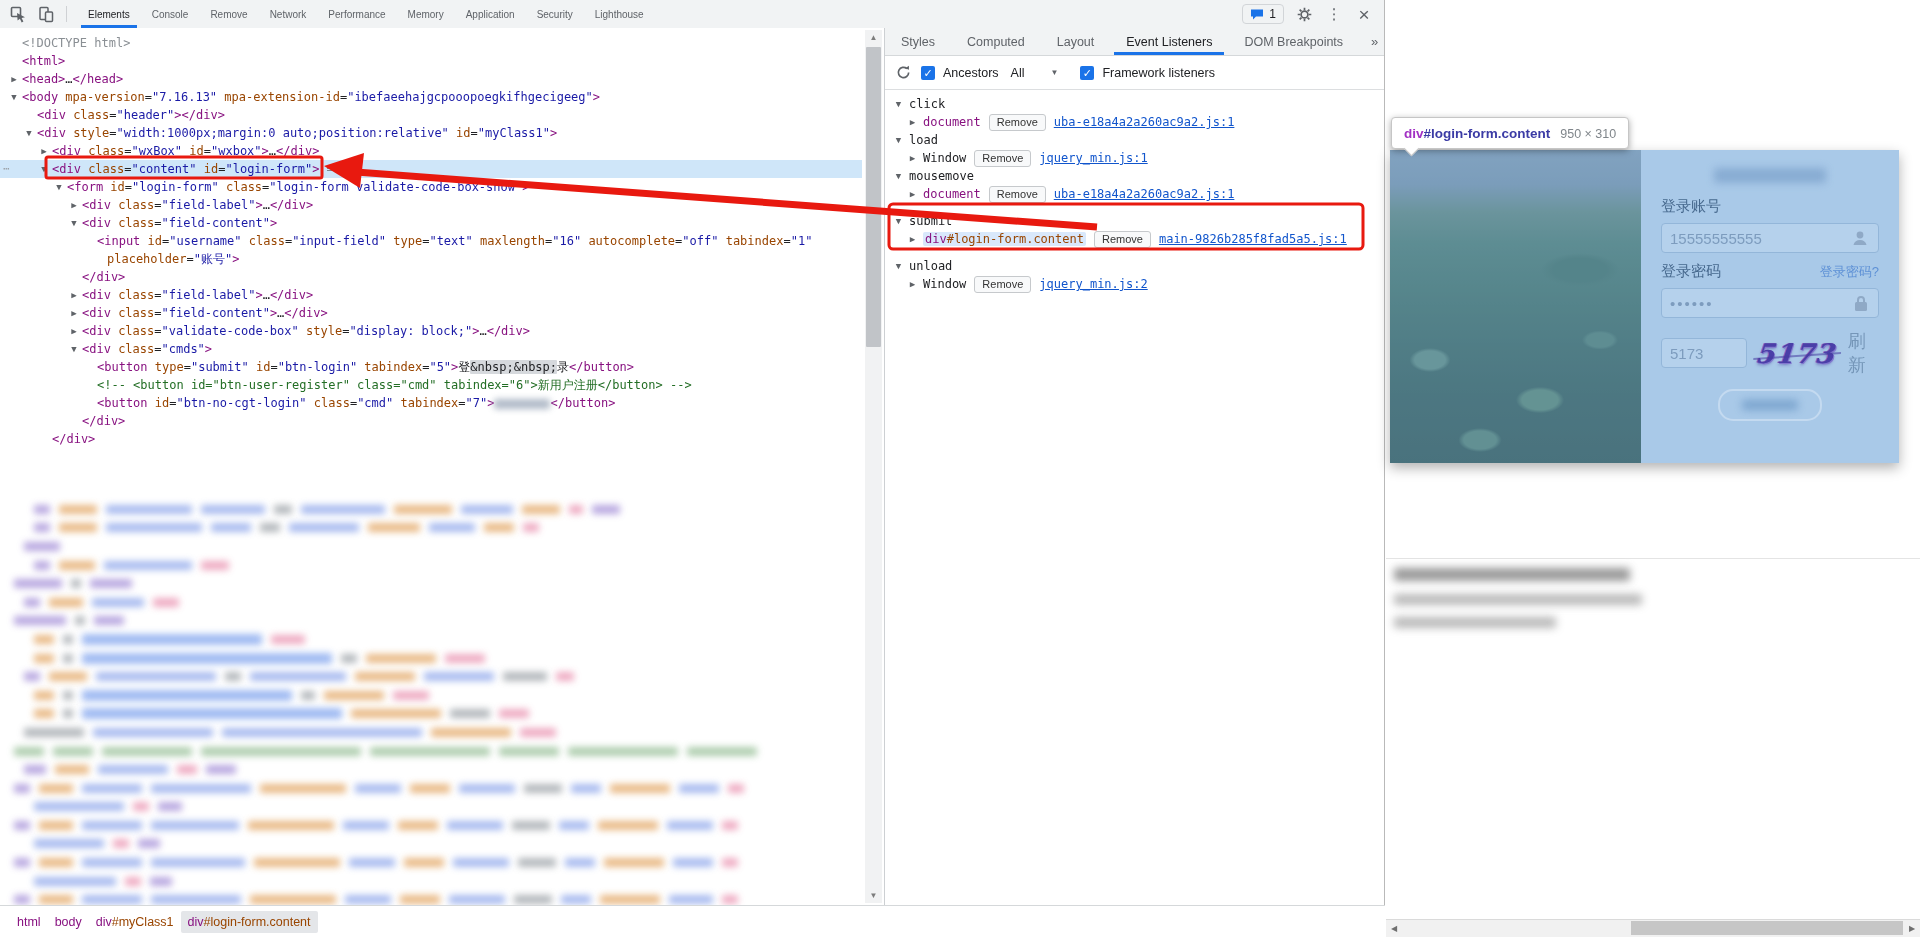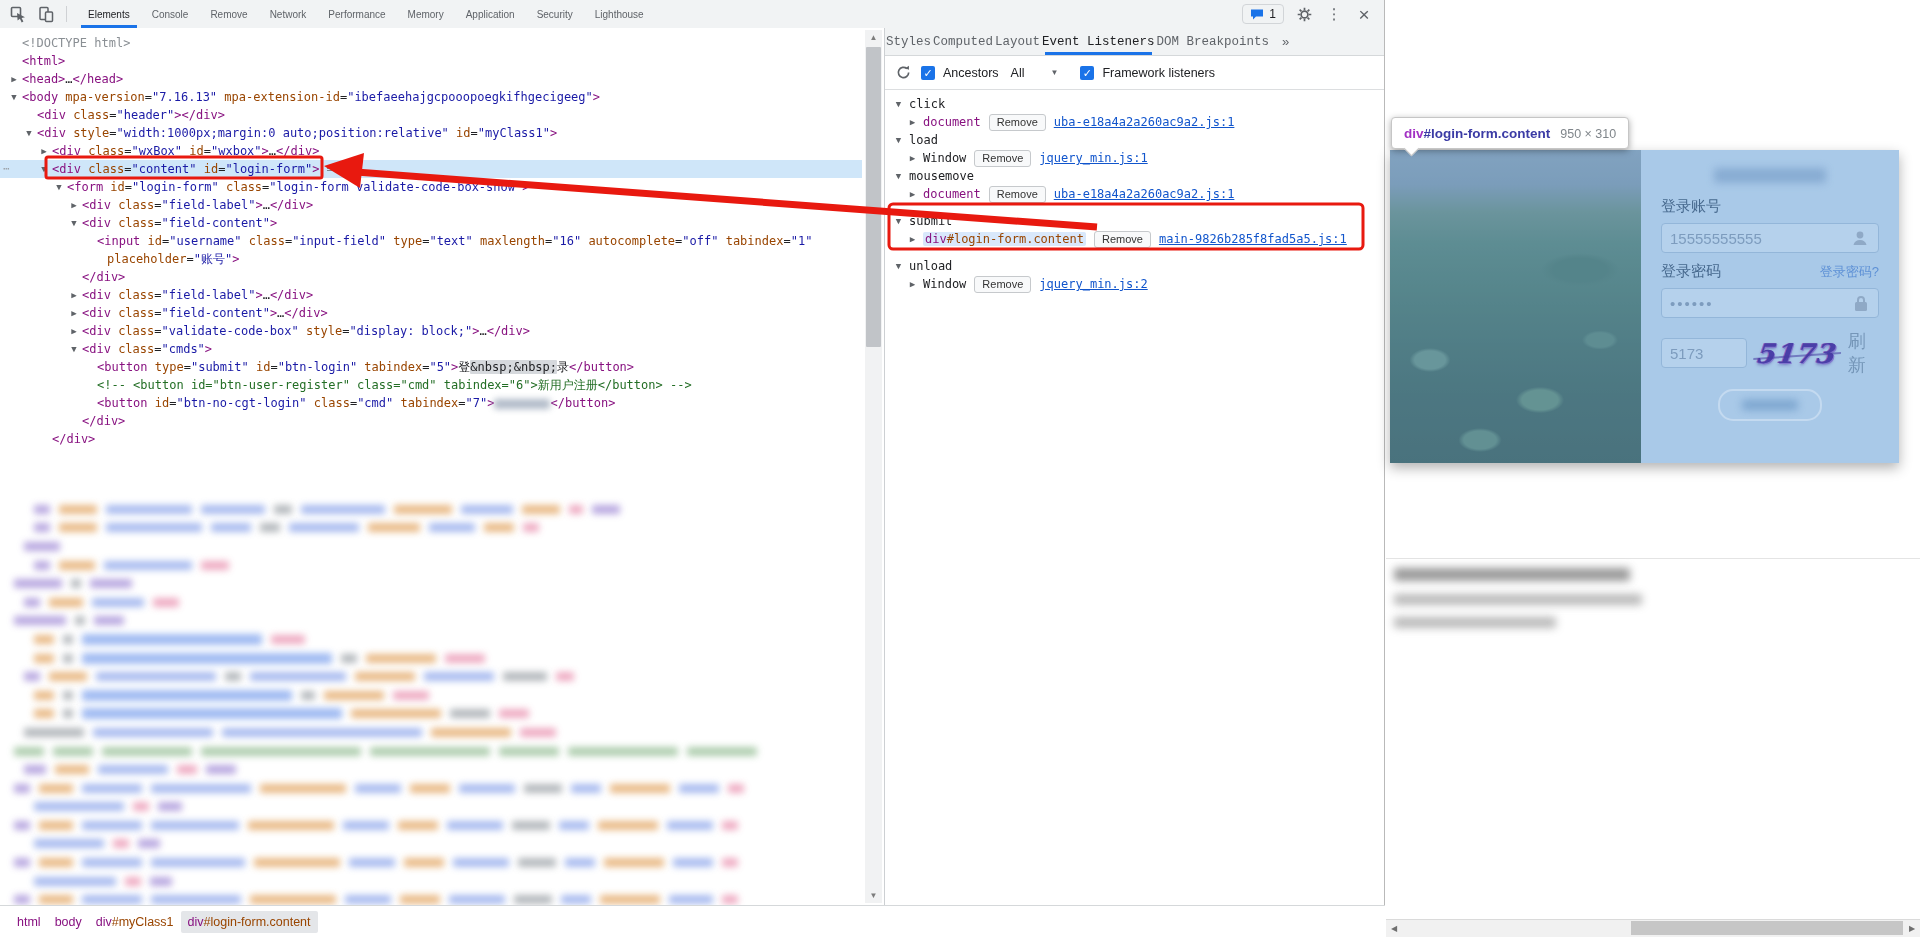--- a/index.html
+++ b/index.html
@@ -47,21 +47,21 @@
 
   
   .el-scrollbar{position:absolute;top:2px;right:2px;bottom:2px;width:17px;background:#f1f2f3;}
   .sb-arrow{position:absolute;left:0;width:17px;height:15px;color:#7c7c7c;font-size:8px;display:flex;align-items:center;justify-content:center;}
   .sb-up{top:0}.sb-down{bottom:0}
   .sb-thumb{position:absolute;left:1px;width:15px;background:#c1c4c8;border-radius:1px;}
 
   
   .sidebar{flex:1;border-left:1px solid #cdd0d3;display:flex;flex-direction:column;min-width:0;}
   .side-tabs{height:27px;background:#f1f3f4;border-bottom:1px solid #d5d8da;display:flex;align-items:center;}
-  .side-tab{padding:0 1px;font-size:12.5px;color:#5f6368;height:27px;display:flex;align-items:center;position:relative;white-space:nowrap;font-family:Liberation Mono, monospace;}
+  .side-tab{padding:0 16px;font-size:12.5px;color:#5f6368;height:27px;display:flex;align-items:center;position:relative;white-space:nowrap;}
   .side-tab.active{color:#202124;}
   .side-tab.active::after{content:"";position:absolute;left:4px;right:4px;bottom:0;height:3px;background:#1a73e8;}
   .side-overflow{margin-left:4px;color:#5f6368;font-size:13px;padding:0 8px;}
   .side-toolbar{height:33px;background:#fff;border-bottom:1px solid #dcdee0;display:flex;align-items:center;gap:8px;padding:0 8px;}
   .chk{width:14px;height:14px;background:#1a73e8;border-radius:2px;color:#fff;font-size:11px;line-height:14px;text-align:center;}
   .tb-label{font-size:12.5px;color:#202124;}
   .dropdown{display:flex;align-items:center;gap:26px;font-size:12.5px;color:#202124;padding:2px 4px;}
   .dd-arrow{font-size:8px;color:#5f6368;}
   .listeners{padding:5px 0 0 8px;font-family:"DejaVu Sans Mono","Liberation Mono",monospace;font-size:12px;}
   .lgroup{margin:0;}

